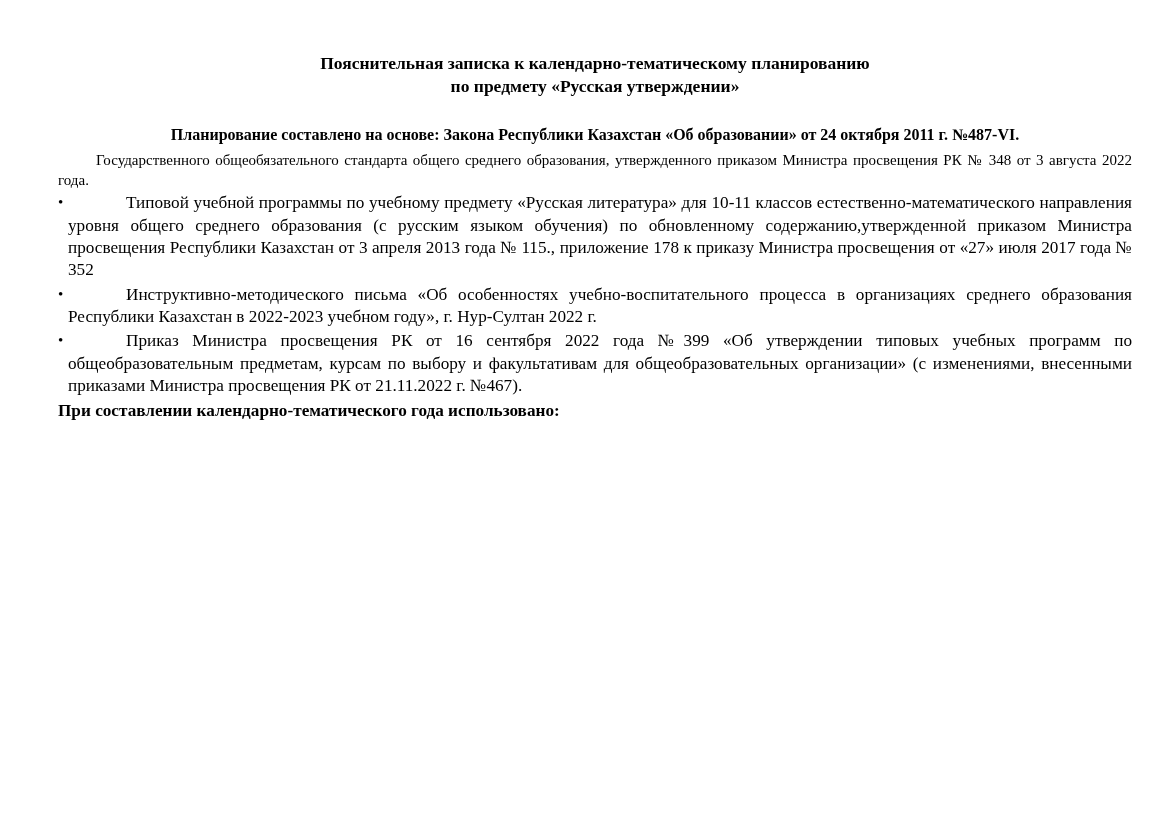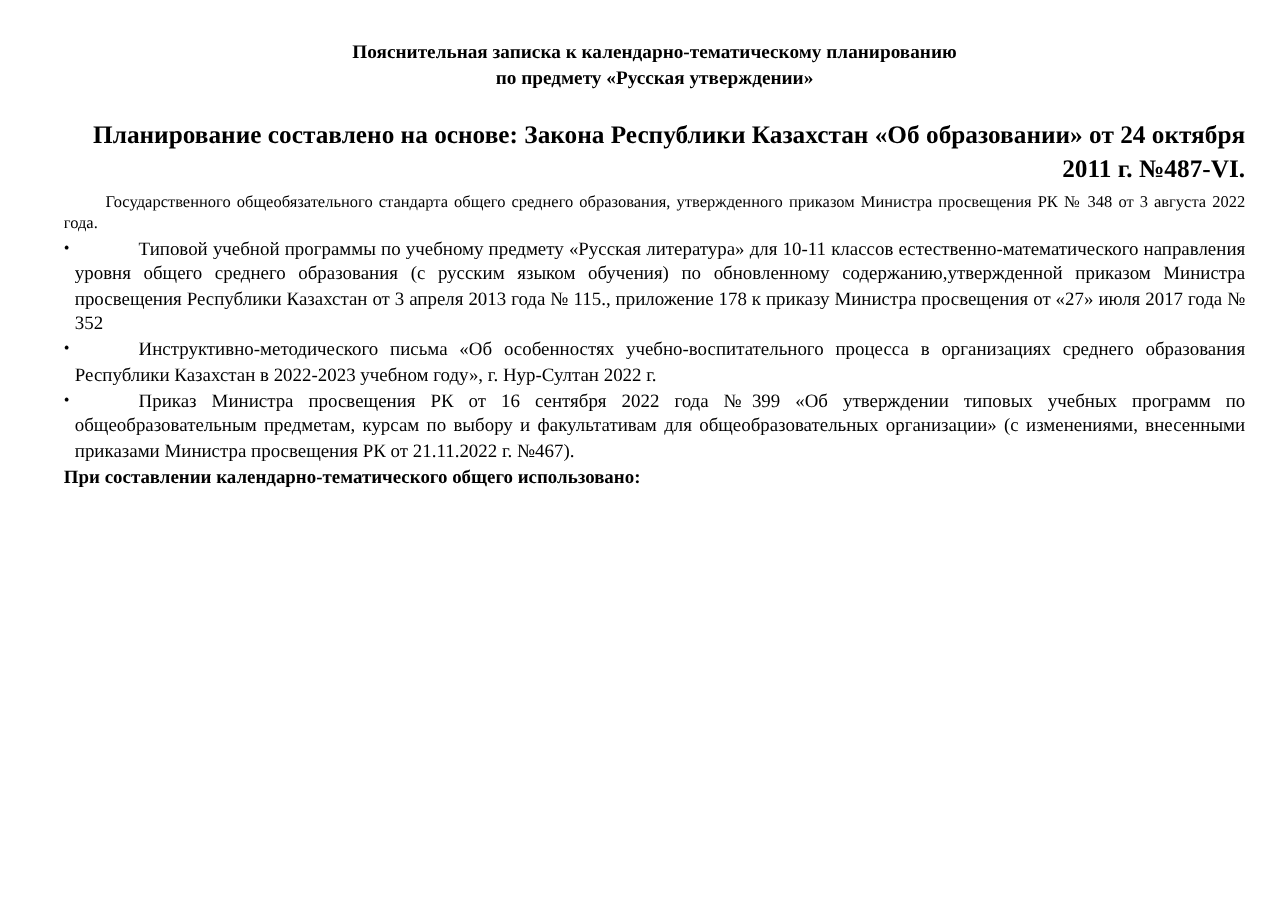--- a/index.html
+++ b/index.html
@@ -12,38 +12,39 @@
     height: 827px;
     font-family: "Liberation Serif", "DejaVu Serif", serif;
     color: #000000;
   }
   .page {
     position: relative;
     width: 1170px;
     height: 625px;
     box-sizing: border-box;
     padding: 36px 38px 0 58px;
+    margin-top: 16px;
   }
   .title-block {
     text-align: center;
     font-weight: bold;
     font-size: 17.5px;
     line-height: 1.32;
   }
   .title-line-1 {
     display: block;
   }
   .title-line-2 {
     display: block;
   }
   .subtitle {
     margin-top: 26px;
-    text-align: right;
+    text-align: center;
     font-weight: bold;
-    font-size: 23px;
+    font-size: 16px;
     line-height: 1.32;
   }
   .para {
     margin-top: 6px;
     font-size: 15px;
     line-height: 1.30;
     text-align: justify;
     text-justify: inter-word;
   }
   .para.first {
@@ -116,18 +117,18 @@
   <div class="bullet-row">
     <span class="marker">•</span>
     <span class="body">Инструктивно-методического письма «Об особенностях учебно-воспитательного процесса в организациях среднего образования Республики Казахстан в 2022-2023 учебном году», г. Нур-Султан 2022 г.</span>
   </div>
 
   <div class="bullet-row">
     <span class="marker">•</span>
     <span class="body">Приказ Министра просвещения РК от 16 сентября 2022 года №399 «Об утверждении типовых учебных программ по общеобразовательным предметам, курсам по выбору и факультативам для общеобразовательных организации» (с изменениями, внесенными приказами Министра просвещения РК от 21.11.2022 г. №467).</span>
   </div>
 
-  <div class="strong-line">При составлении календарно-тематического общего использовано:</div>
+  <div class="strong-line">При составлении календарно-тематического года использовано:</div>
 
   <ul class="dot-list">
   </ul>
 
 </div>
 
 </body></html>

